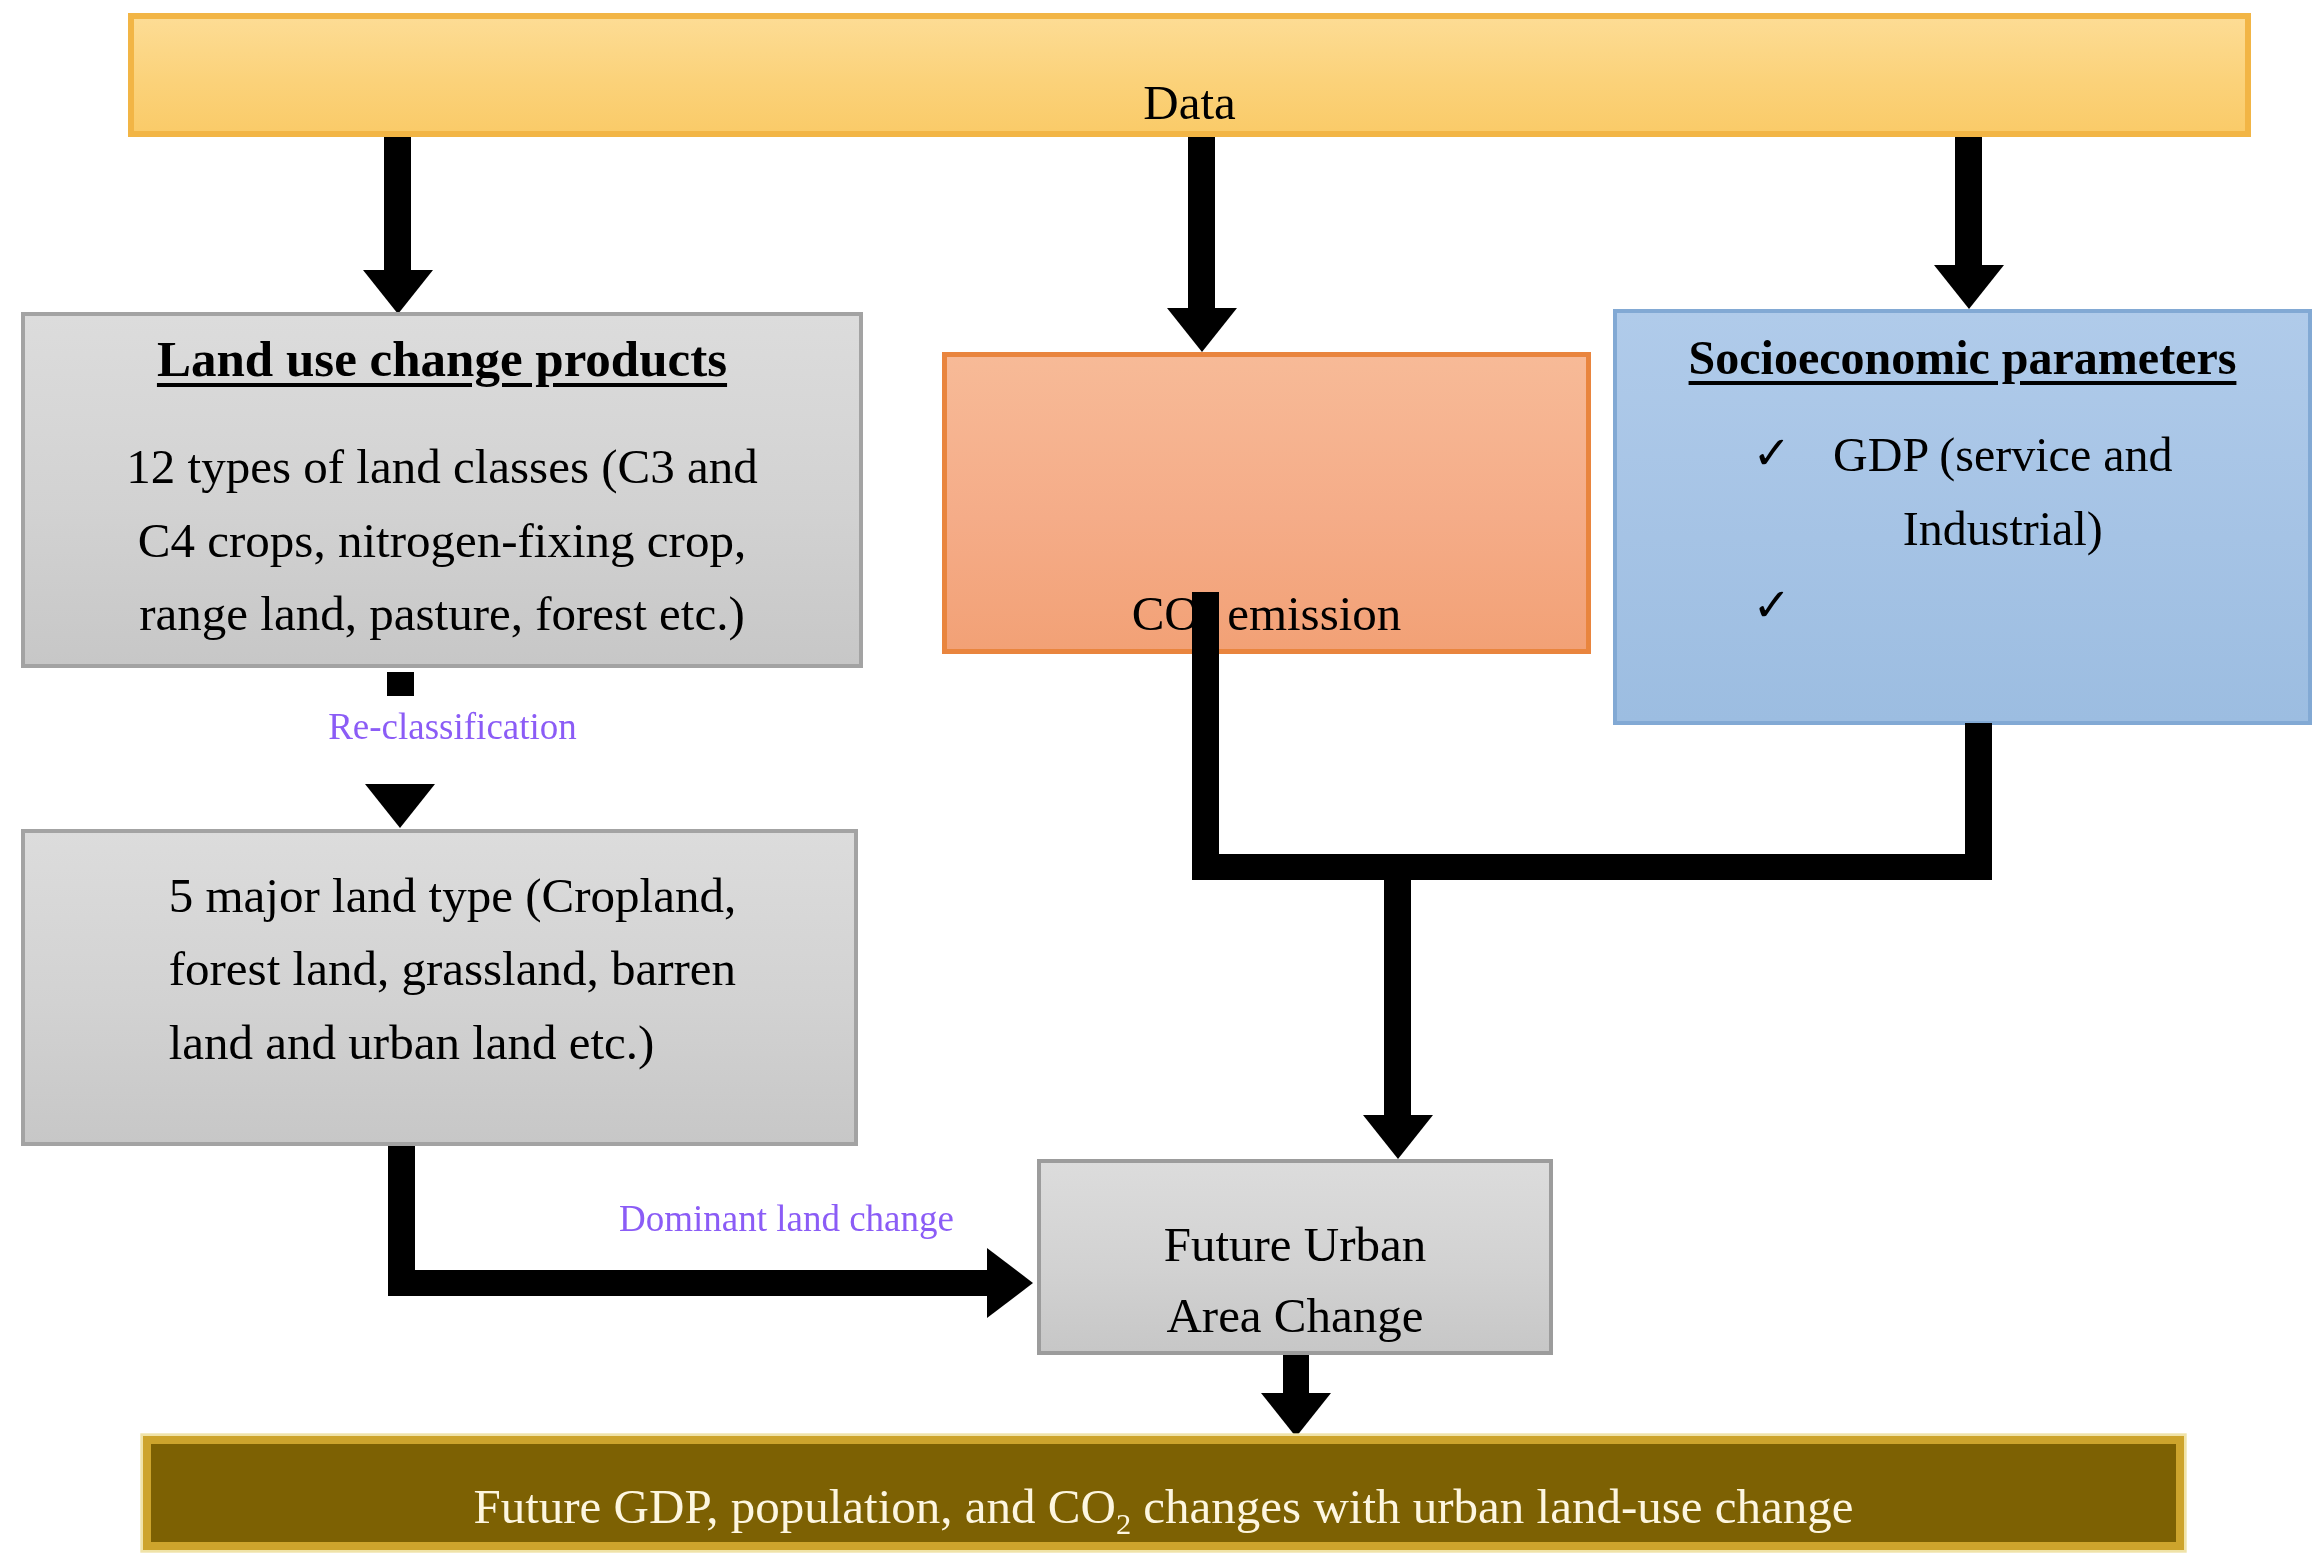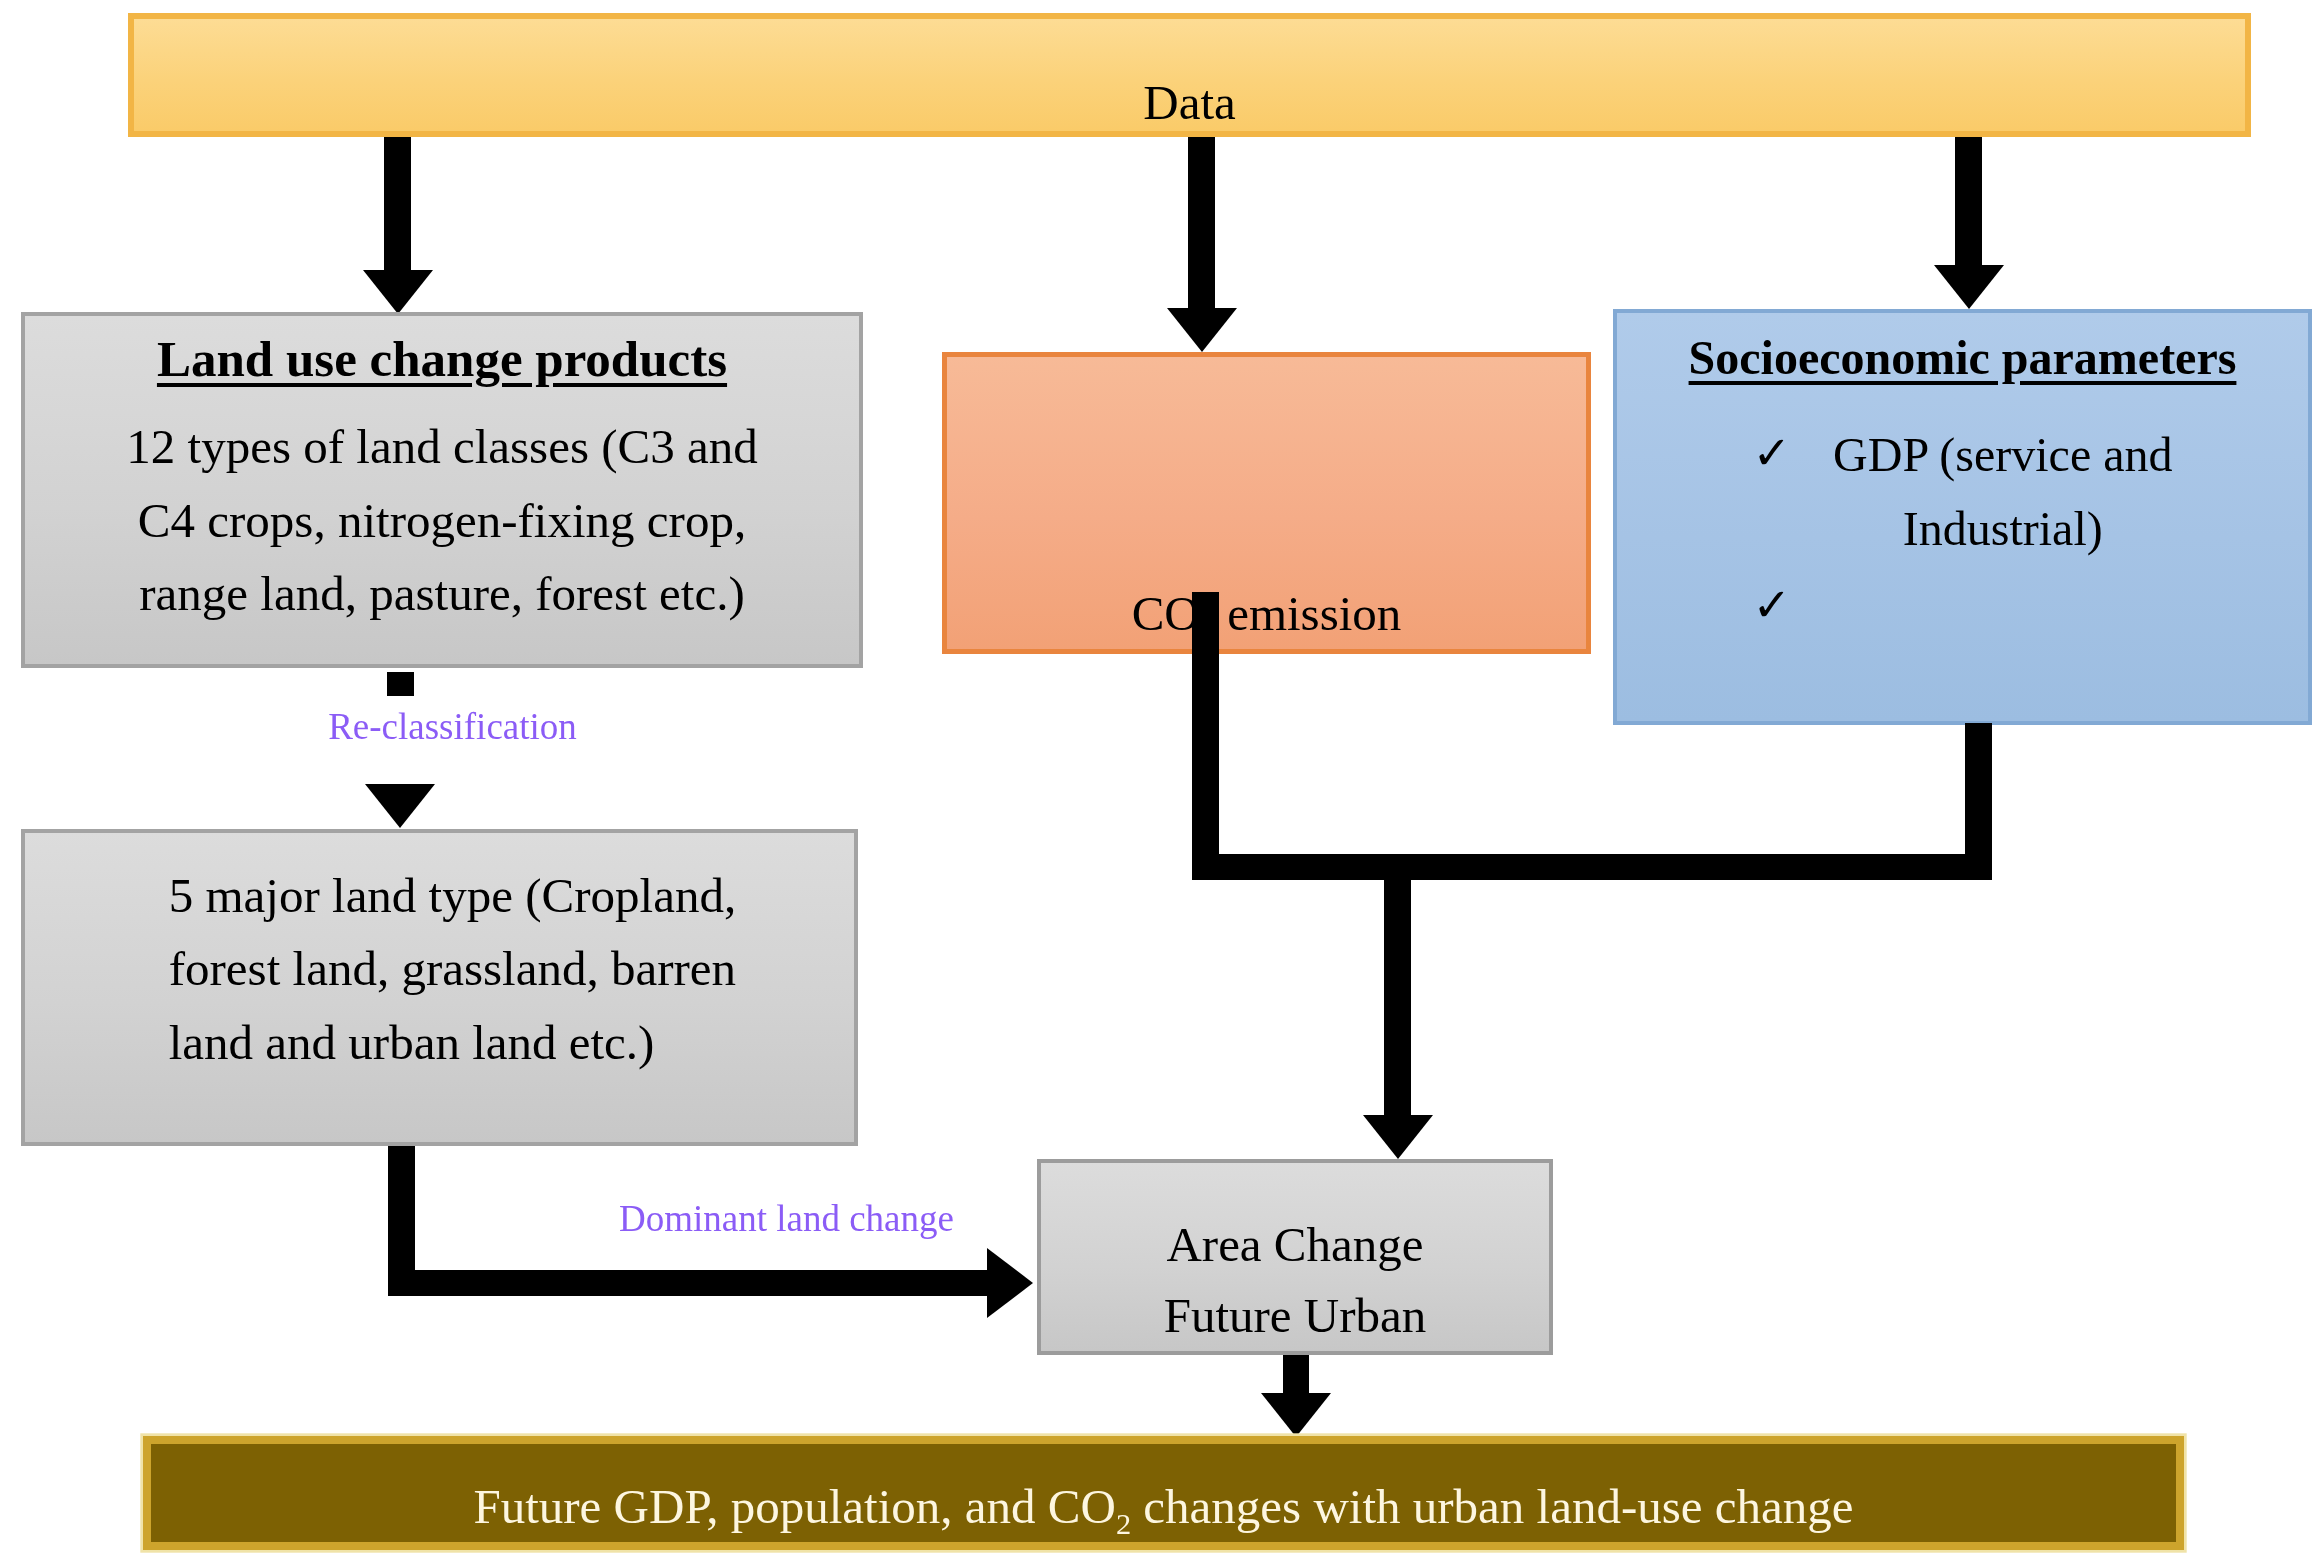--- a/index.html
+++ b/index.html
@@ -24,21 +24,21 @@
   .data-box{
     left:128px;top:12.8px;width:2123px;height:124px;
     background:linear-gradient(180deg,#FDDC94 0%,#FBD27A 55%,#FACB69 100%);
     border:6.4px solid #F2B545;
     font-size:49px;
   }
   .gray-box{
     background:linear-gradient(180deg,#DCDCDC 0%,#D2D2D2 55%,#C7C7C7 100%);
     border:4.6px solid #A3A3A3;
   }
-  .left-box{left:21px;top:312px;width:842px;height:356px;justify-content:flex-start;padding:9.1px 5.5px;}
+  .left-box{left:21px;top:312px;width:842px;height:356px;justify-content:flex-start;padding:9.1px 5.5px;gap:20px;}
   .five-box{left:21px;top:829px;width:837px;height:317px;justify-content:flex-start;align-items:center;text-align:left;padding:25.6px 9.1px 9.1px 35px;}
   .future-box{left:1037px;top:1159px;width:516px;height:196px;font-size:49px;line-height:1.45;border-color:#9C9C9C;}
   .co2-box{
     left:942px;top:352px;width:649px;height:302px;
     background:linear-gradient(180deg,#F7BA97 0%,#F5AC88 55%,#F2A176 100%);
     border:5.5px solid #E9853E;
     font-size:49px;
   }
   .blue-box{
     left:1613px;top:309px;width:699px;height:416px;
@@ -160,22 +160,22 @@
   <div class="stem" style="left:1192px;top:854px;width:800px;height:25.6px;"></div>
   <div class="stem" style="left:1384px;top:854px;width:27.4px;height:262px;"></div>
   <div class="head-down" style="left:1363px;top:1115px;"></div>
 
   <div class="stem" style="left:388px;top:1146px;width:27.4px;height:150px;"></div>
   <div class="stem" style="left:388px;top:1270px;width:600px;height:25.6px;"></div>
   <div class="head-right" style="left:987px;top:1248px;"></div>
   <div class="flow-label dominant-label">Dominant land change</div>
 
   <div class="node gray-box future-box">
+    <div>Future Urban</div>
     <div>Area Change</div>
-    <div>Future Urban</div>
   </div>
 
   <div class="stem" style="left:1283px;top:1355px;width:25.6px;height:40px;"></div>
   <div class="head-down" style="left:1261px;top:1393px;"></div>
 
   <div class="node dark-box">
     <span>
       <span>Future GDP, population, and CO</span><sub>2</sub><span> changes with urban land-use change</span>
     </span>
   </div>

